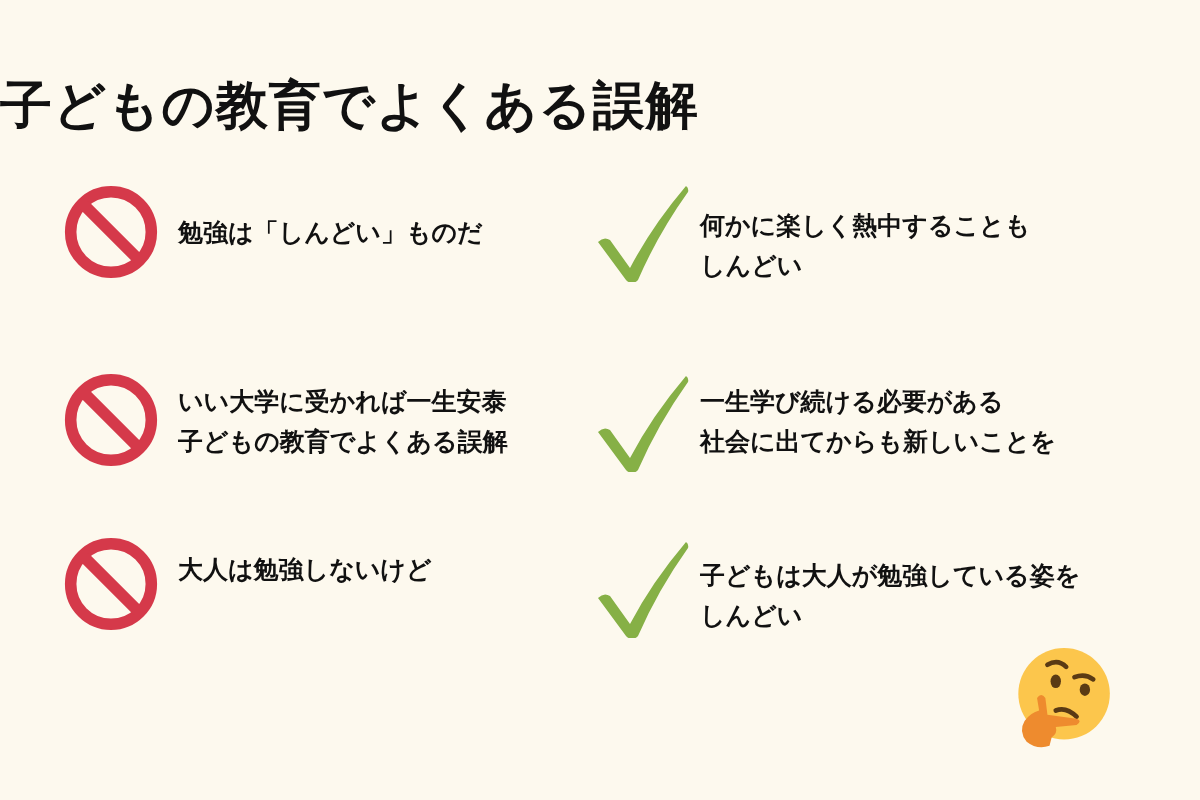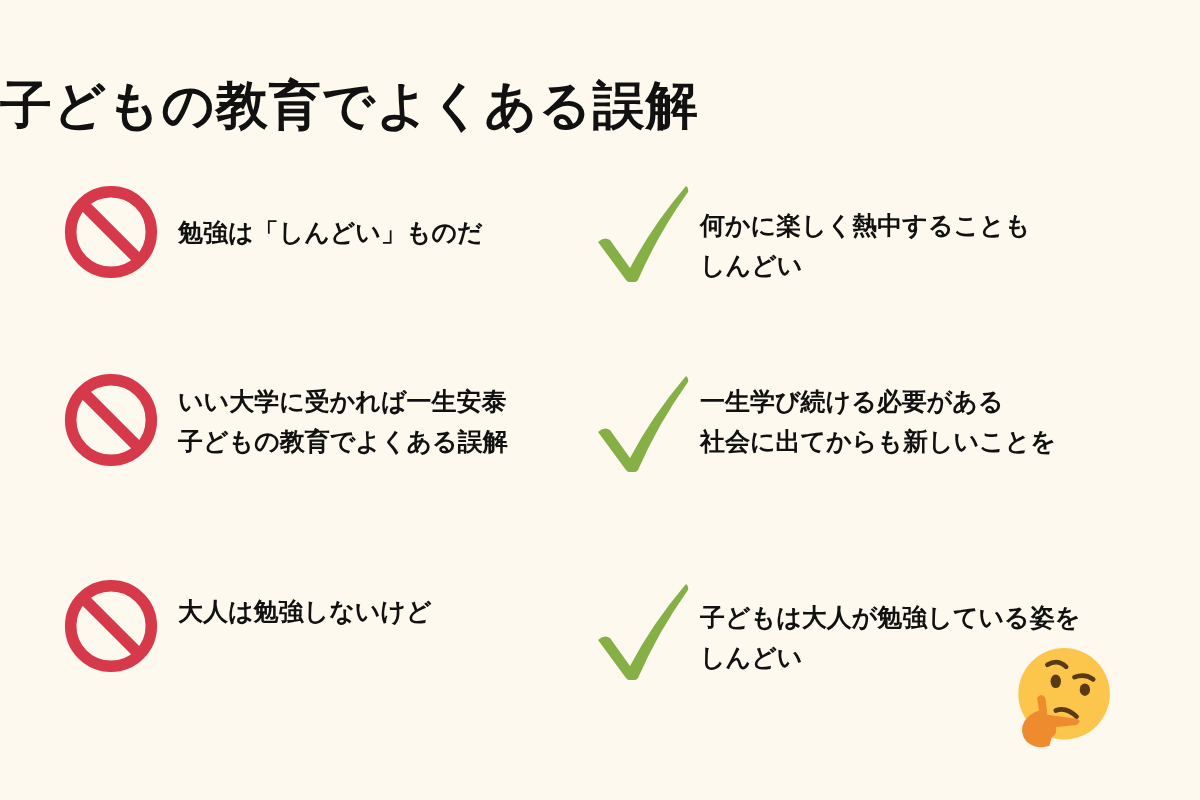--- a/index.html
+++ b/index.html
@@ -102,21 +102,21 @@
   </div>
   <svg class="truth-icon" style="top:12px;" viewBox="0 0 100 100">
     <path d="M6 60 Q12 54 18 58 L38 86 Q60 44 94 4 Q97 6 96 10 Q66 52 46 98 Q40 104 34 98 Z" fill="#86b046"></path>
   </svg>
   <div class="truth-text" style="top:22px;">
     <span class="line">一生学び続ける必要がある</span>
     <span class="line">社会に出てからも新しいことを</span>
   </div>
 </div>
 
-<div class="row" style="top:570px;padding-left:44px;">
+<div class="row" style="top:528px;padding-left:44px;">
   <svg class="myth-icon" style="top:8px;" viewBox="0 0 100 100">
     <circle cx="50" cy="50" r="42" fill="#fdf9ee" stroke="#d5394a" stroke-width="12"></circle>
     <line x1="22" y1="22" x2="78" y2="78" stroke="#d5394a" stroke-width="12"></line>
   </svg>
   <div class="myth-text" style="top:22px;">
     <span class="line">大人は勉強しないけど</span>
   </div>
   <svg class="truth-icon" style="top:10px;" viewBox="0 0 100 100">
     <path d="M6 60 Q12 54 18 58 L38 86 Q60 44 94 4 Q97 6 96 10 Q66 52 46 98 Q40 104 34 98 Z" fill="#86b046"></path>
   </svg>

